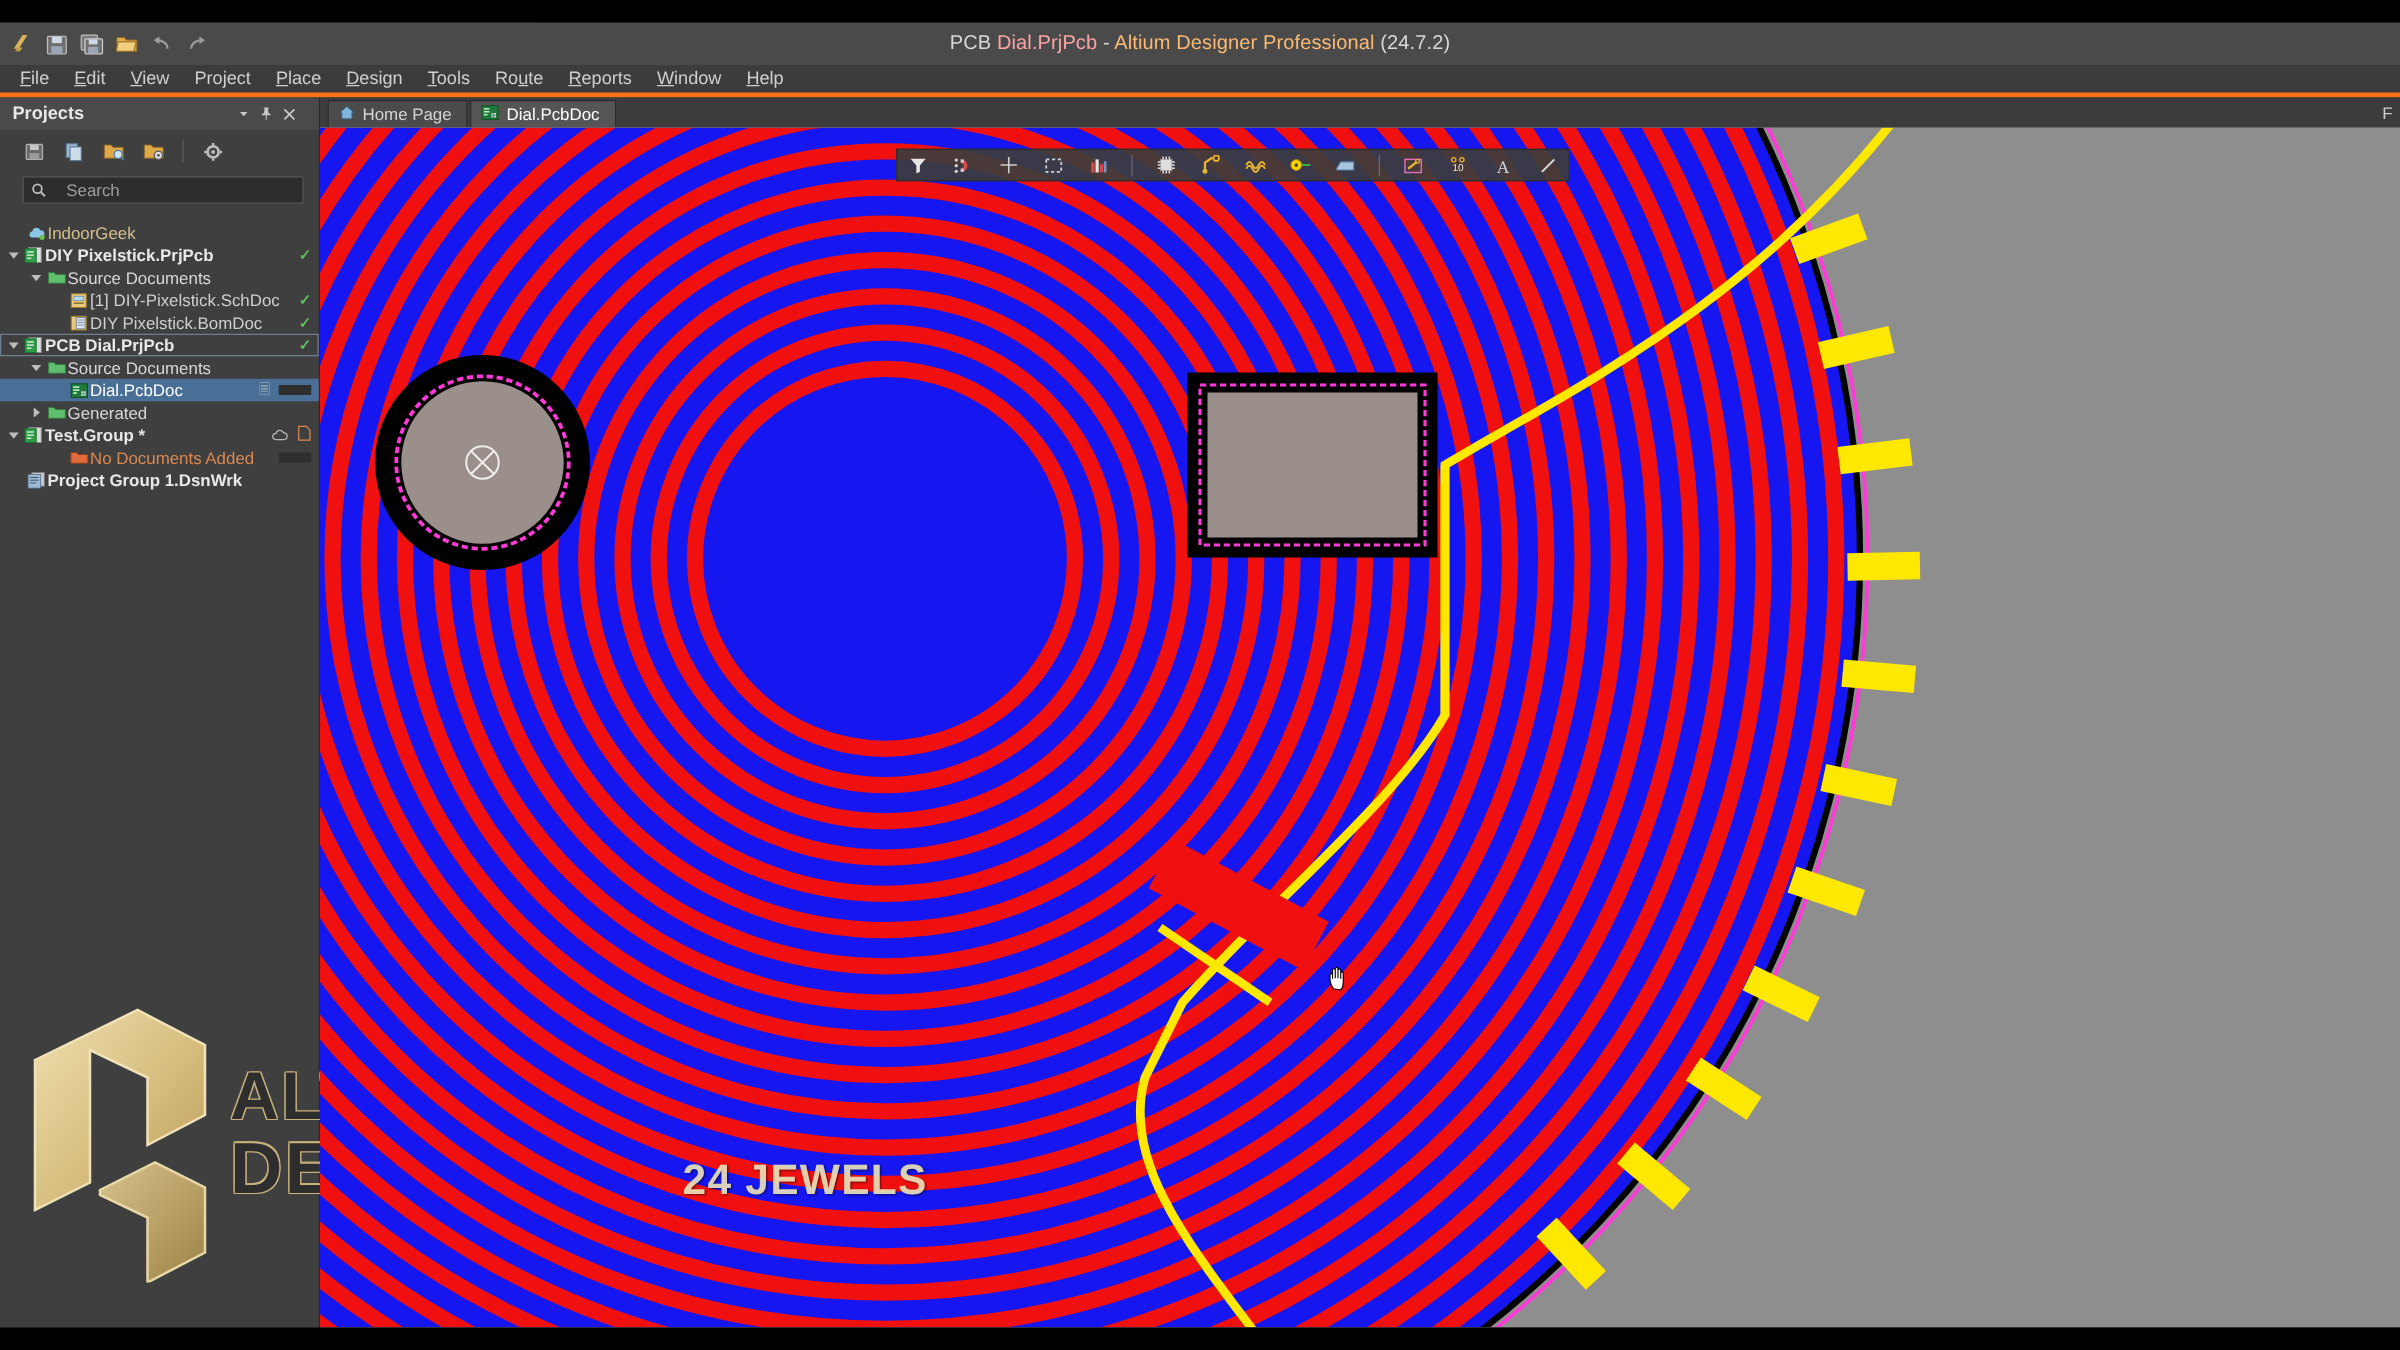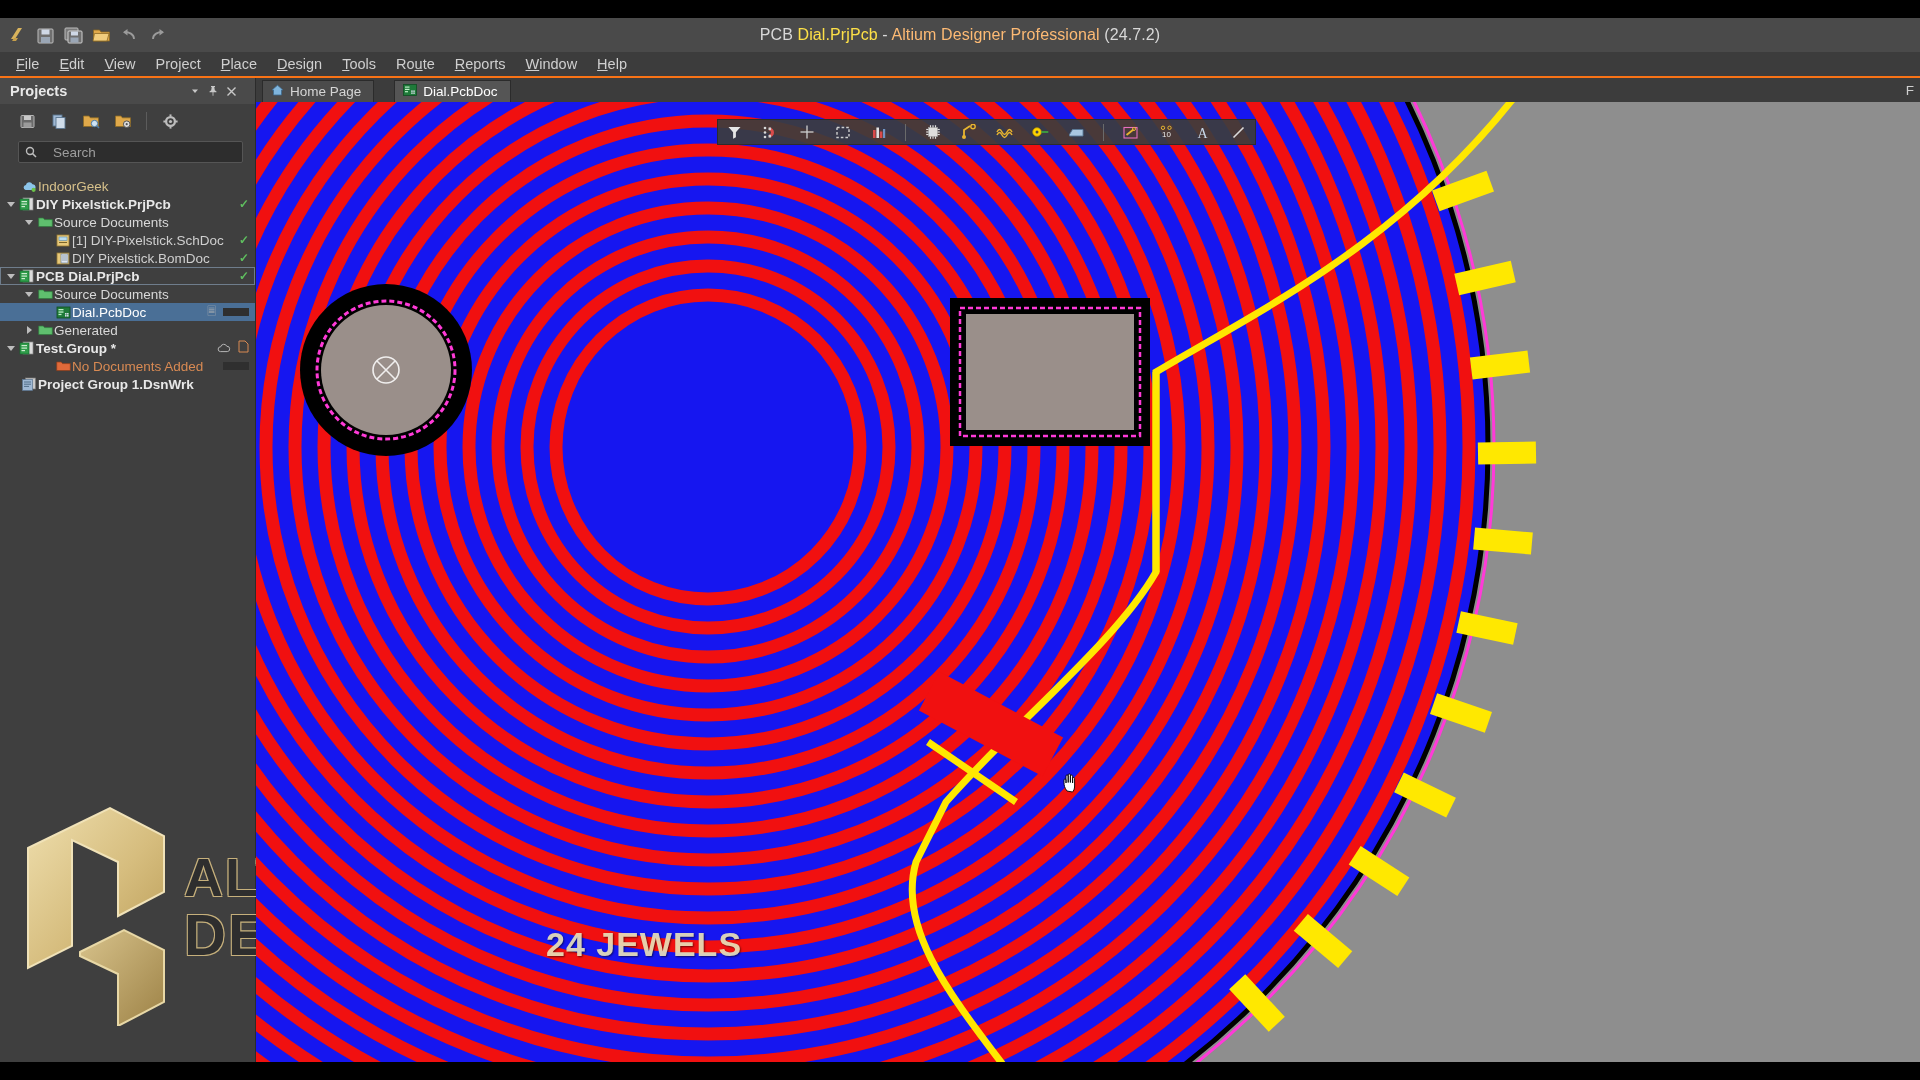--- a/index.html
+++ b/index.html
@@ -26,21 +26,21 @@
   
   .titlebar {
     position: absolute; top: 18px; left: 0;
     width: 1920px; height: 34px;
     background: #4a4a4a;
     display: flex; align-items: center; justify-content: center;
   }
   .titlebar .title-text {
     font-size: 16px; color: #d8d8d8; letter-spacing: 0.1px;
   }
-  .titlebar .title-text .accent-y { color: #fde047; }
+  .titlebar .title-text .accent-y { color: #fca5a5; }
   .titlebar .title-text .accent-b { color: #fdba74; }
 
   
   .qat {
     position: absolute; top: 18px; left: 0;
     width: 430px; height: 34px;
     display: flex; align-items: center; gap: 2px;
     padding-left: 4px;
     background: #4a4a4a;
   }
@@ -51,21 +51,21 @@
   }
   .qat-btn svg { display: block; }
 
   
   .menubar {
     position: absolute; top: 52px; left: 0;
     width: 1920px; height: 26px;
     background: #3c3c3c;
     display: flex; align-items: center;
     padding-left: 6px;
-    border-bottom: 2px solid #f97316;
+    border-bottom: 4px solid #f97316;
   }
   .menu-item {
     font-size: 14.5px; color: #cfcfcf;
     padding: 3px 10px; white-space: nowrap;
   }
   .menu-item u { text-decoration: underline; }
 
   
   .panel {
     position: absolute; top: 78px; left: 0;
@@ -176,21 +176,21 @@
   .tabbar {
     height: 24px; background: #3c3c3c;
     display: flex; align-items: flex-end; padding-left: 6px;
   }
   .tab {
     height: 22px; display: flex; align-items: center; gap: 6px;
     padding: 0 12px 0 8px;
     background: #4b4b4b;
     border: 1px solid #2b2b2b; border-bottom: none;
     font-size: 13.5px; color: #d5d5d5;
-    margin-right: 20px;
+    margin-right: 2px;
   }
   .tab.active { background: #555; color: #fff; }
   .tab-far-right {
     position: absolute; right: 0; top: 0;
     height: 24px; display: flex; align-items: center;
     padding: 0 6px; font-size: 13.5px; color: #cfcfcf;
   }
 
   
   .canvas {

